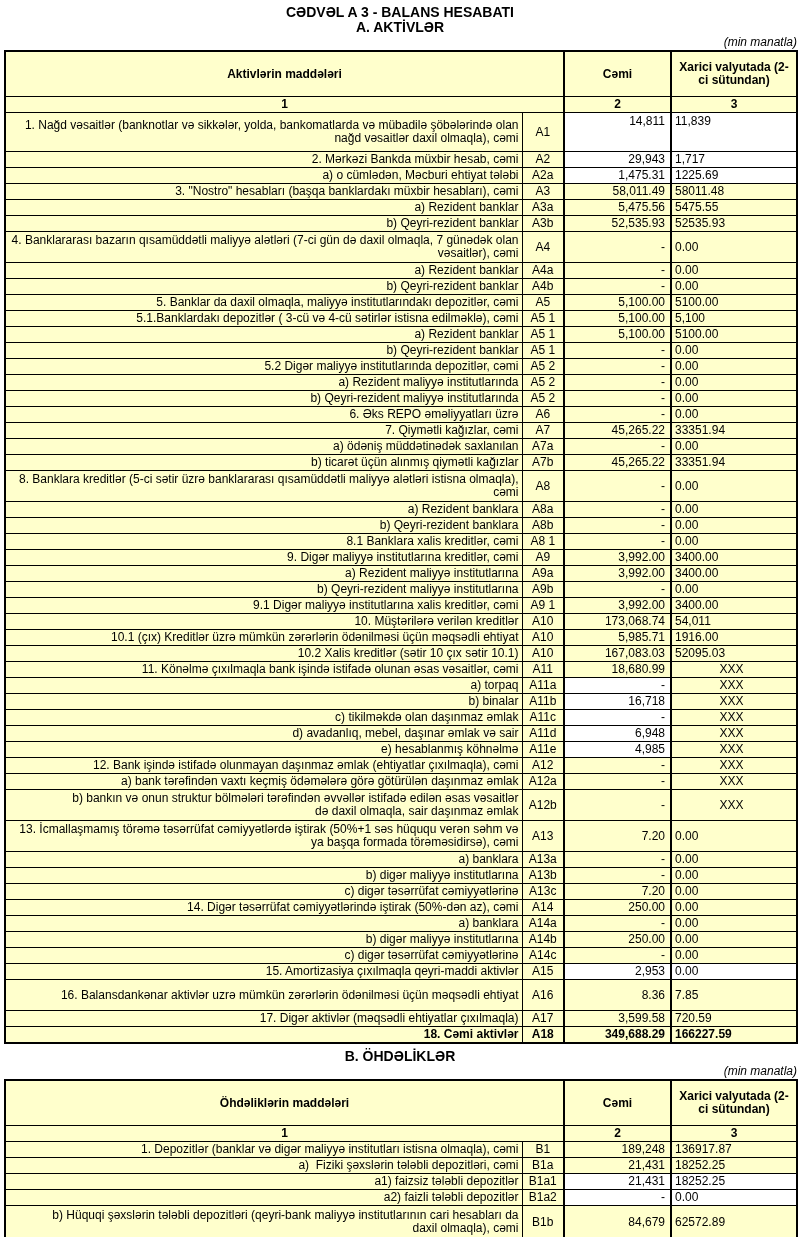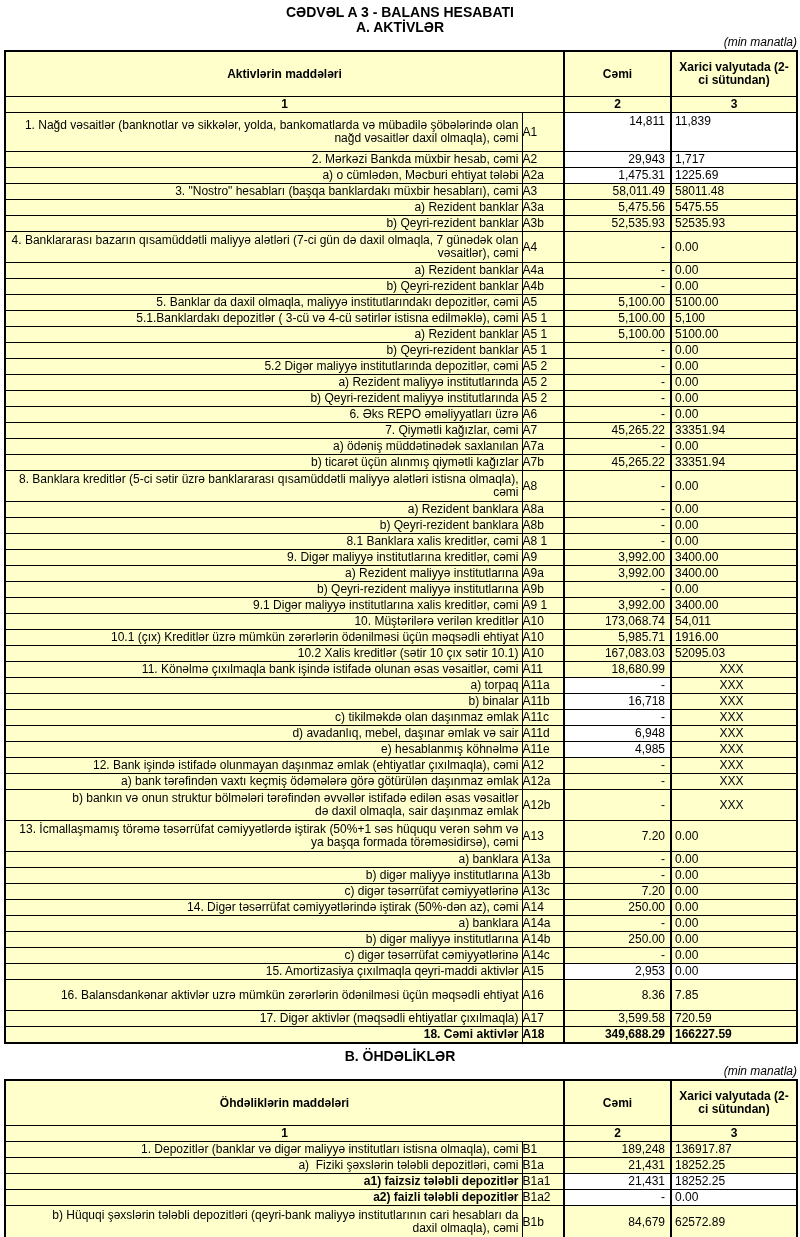--- a/index.html
+++ b/index.html
@@ -21,30 +21,30 @@
     border:1px solid var(--border,#000);
     background:var(--cell-bg,#FFFFCC);
     font-size:12px;line-height:13px;padding:1px 3px;vertical-align:middle;
     overflow:hidden;
   }
   th{font-weight:bold;text-align:center;}
   .hdr th{height:42px;}
   .numrow td{text-align:center;font-weight:bold;height:13px;}
   .b-right2{border-right:2px solid var(--border,#000);}
   .c-label{text-align:right;white-space:pre-wrap;}
-  .c-code{text-align:left;padding:1px 0;border-right:2px solid var(--border,#000);margin-top:32px;}
+  .c-code{text-align:center;padding:1px 0;border-right:2px solid var(--border,#000);margin-top:32px;}
   .c-total{text-align:right;padding-right:5px;border-right:2px solid var(--border,#000);}
   .c-foreign{text-align:left;padding-right:15px;}
   .white{background:var(--input-bg,#fff);margin-left:18px;}
   .center{text-align:center;padding-right:8px;}
   .vtop{vertical-align:top;padding-top:2px;}
   .bold-row td{font-weight:bold;}
   .ta .ind1{padding-left:50px;}
   .tb .ind1{padding-left:28px;}
-  .tb .ind2{padding-left:52px;font-weight:bold;}
+  .tb .ind2{padding-left:52px;}
   .sect-b-title{margin-top:5px;padding-top:0;}
 </style>
 </head>
 <body style="color: rgb(0, 0, 0);">
 
 <div>
 
   <div class="doc-title">CƏDVƏL A 3 - BALANS HESABATI</div>
   <div class="doc-title" style="padding-top:0;">A. AKTİVLƏR</div>
 

